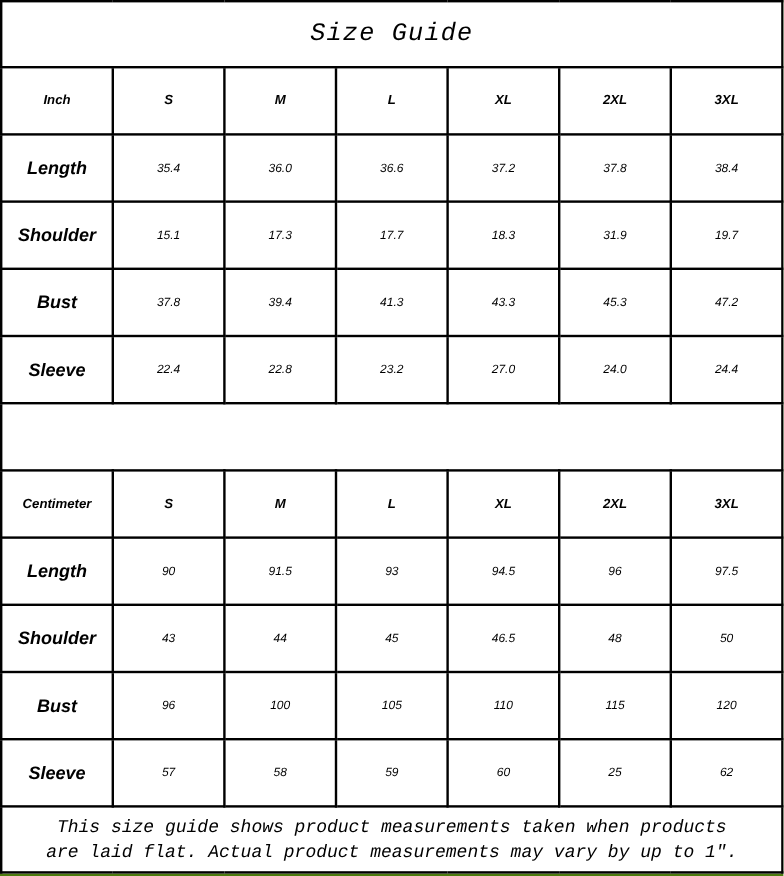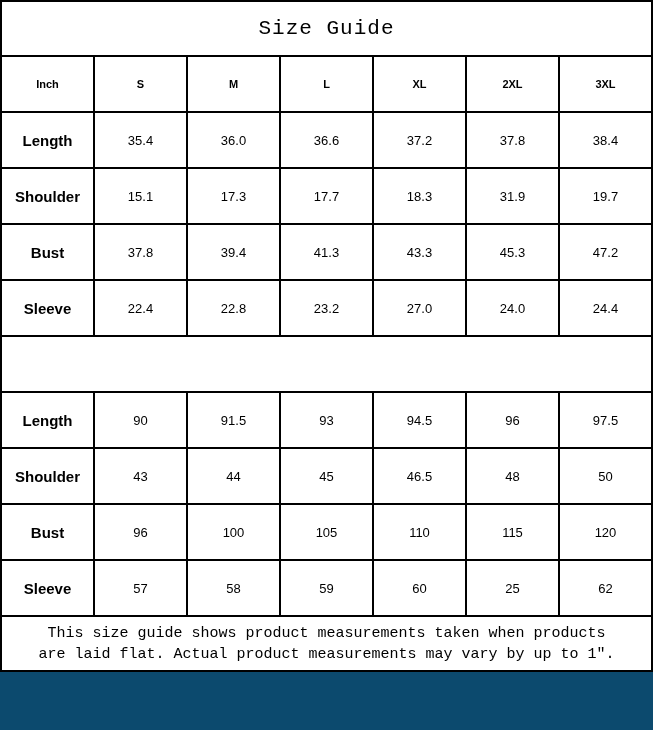--- a/index.html
+++ b/index.html
@@ -3,24 +3,25 @@
 <meta charset="utf-8">
 <style>
   html, body {
     margin: 0;
     padding: 0;
     background: #ffffff;
   }
   .page {
     width: 653px;
     height: 730px;
-    background: #0c4a6e;
+    background: #4d7c0f;
     box-sizing: border-box;
     font-family: "Liberation Sans", sans-serif;
     color: #000000;
+    font-style: italic;
   }
   table.size-guide {
     width: 653px;
     border-collapse: collapse;
     table-layout: fixed;
     background: #ffffff;
   }
   table.size-guide td {
     border: 2px solid #000000;
     text-align: center;
@@ -42,21 +43,21 @@
   td.c-head {
     font-weight: bold;
     font-size: 11px;
   }
   td.c-label {
     font-weight: bold;
     font-size: 15px;
   }
   td.c-val {
     font-weight: normal;
-    font-size: 13px;
+    font-size: 10px;
     border-radius: 15px;
   }
   td.c-foot {
     font-family: "Liberation Mono", "DejaVu Sans Mono", monospace;
     font-size: 15px;
     line-height: 21px;
   }
 </style>
 </head>
 <body>
@@ -116,20 +117,29 @@
       <td class="c-val">23.2</td>
       <td class="c-val">27.0</td>
       <td class="c-val">24.0</td>
       <td class="c-val">24.4</td>
     </tr>
 
     <tr class="gap-row">
       <td colspan="7"></td>
     </tr>
 
+    <tr class="data-row">
+      <td class="c-head">Centimeter</td>
+      <td class="c-head">S</td>
+      <td class="c-head">M</td>
+      <td class="c-head">L</td>
+      <td class="c-head">XL</td>
+      <td class="c-head">2XL</td>
+      <td class="c-head">3XL</td>
+    </tr>
 
     <tr class="data-row">
       <td class="c-label">Length</td>
       <td class="c-val">90</td>
       <td class="c-val">91.5</td>
       <td class="c-val">93</td>
       <td class="c-val">94.5</td>
       <td class="c-val">96</td>
       <td class="c-val">97.5</td>
     </tr>

